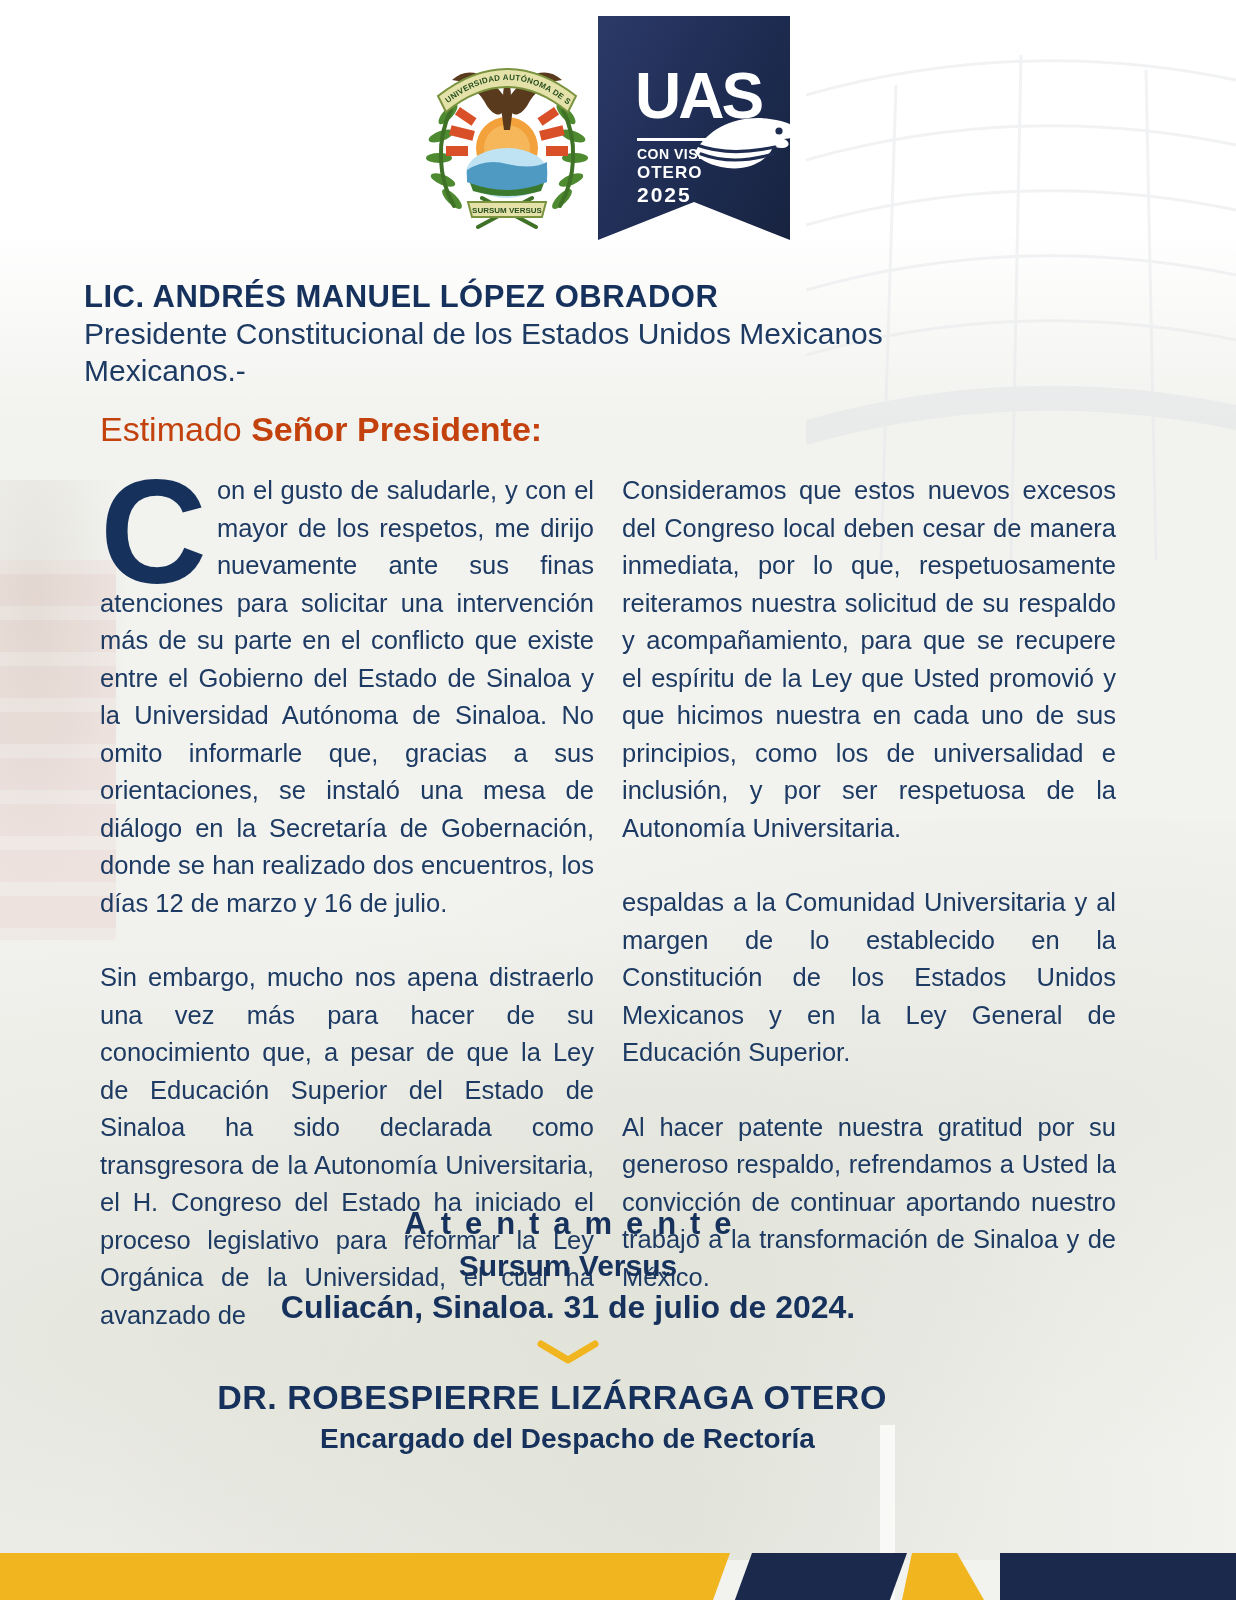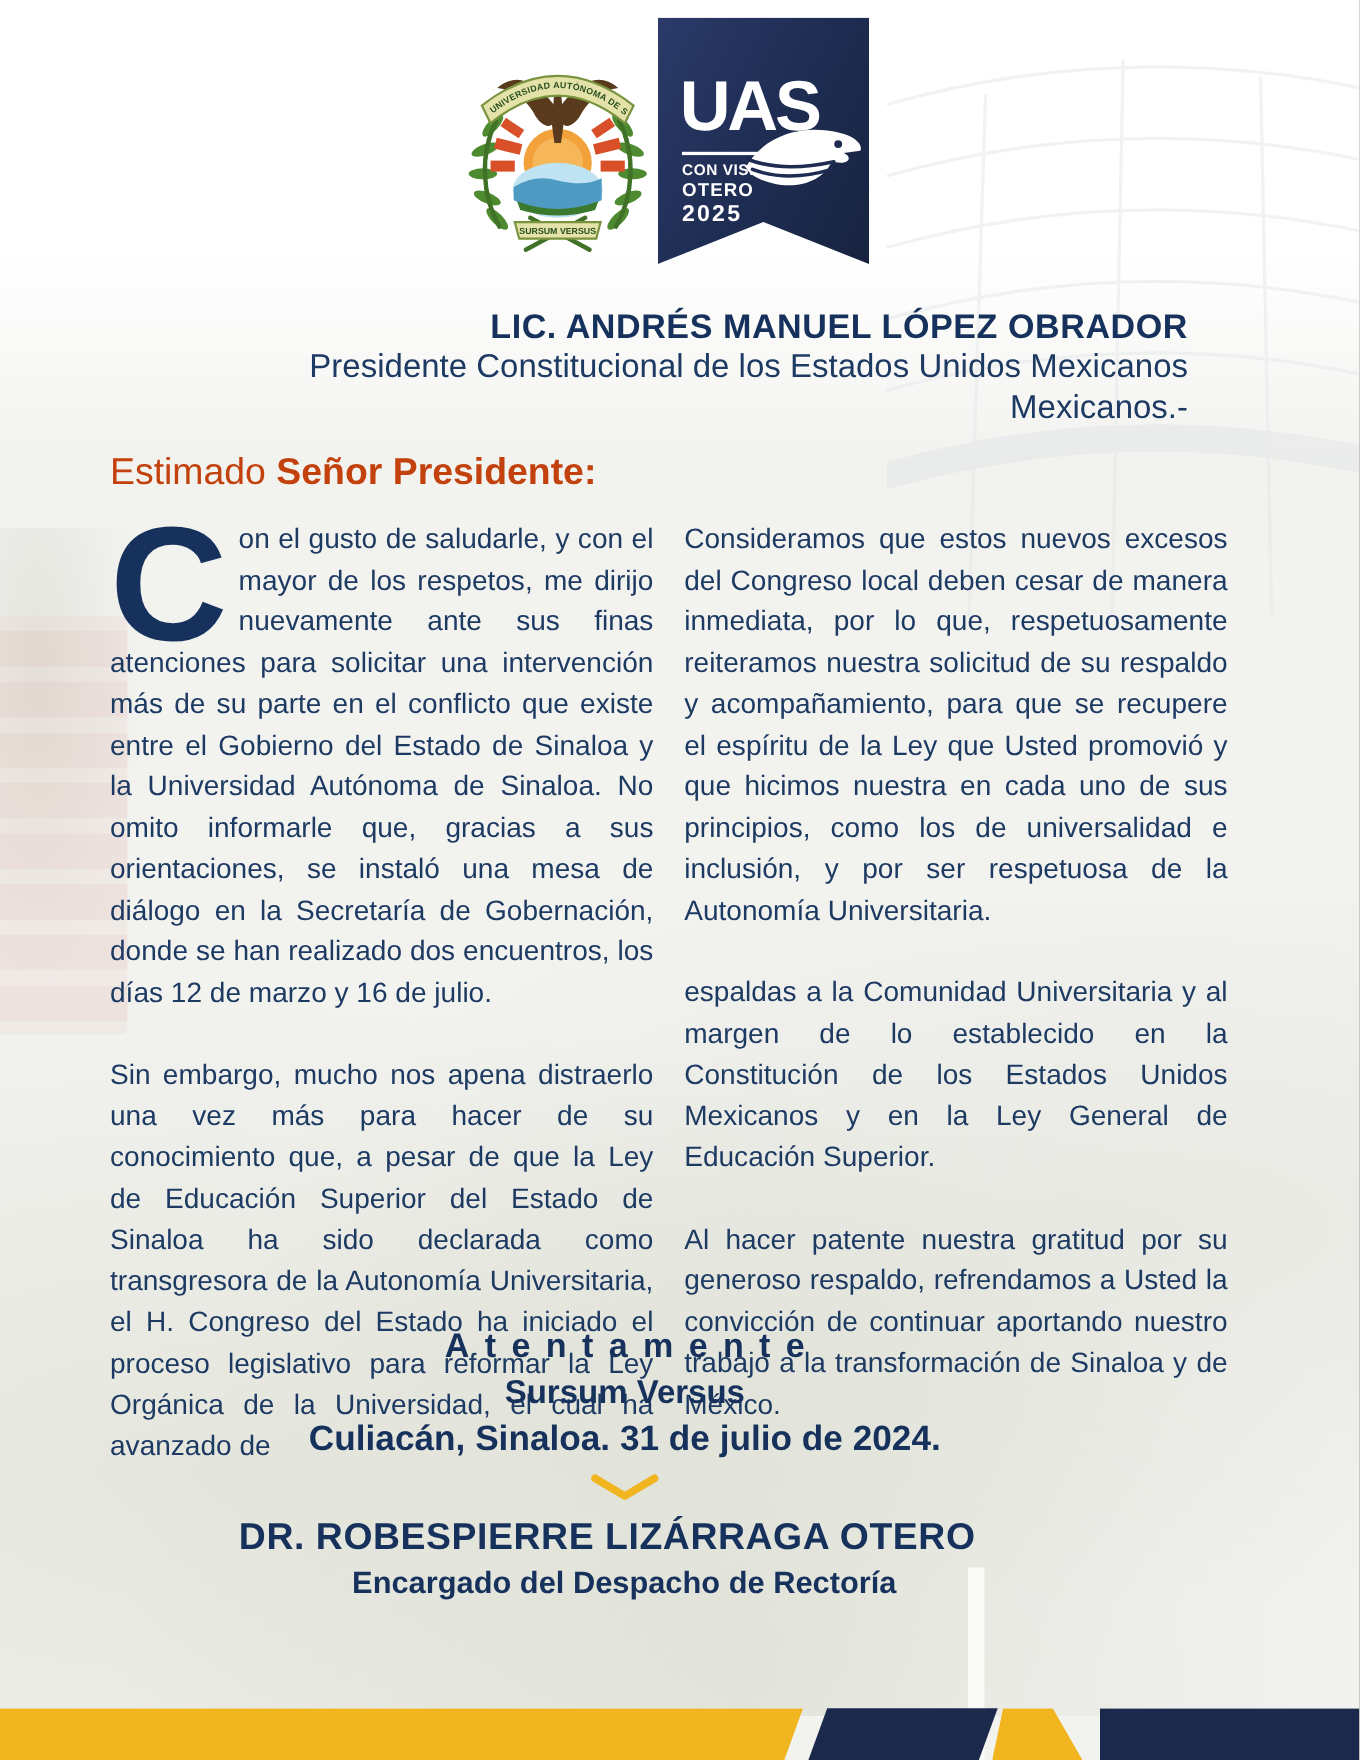--- a/index.html
+++ b/index.html
@@ -33,31 +33,31 @@
       radial-gradient(ellipse at 55% 95%, rgba(160,170,135,.16), rgba(160,170,135,0) 60%);}
   .bg-flagpole{position:absolute;left:880px;top:1425px;width:15px;height:175px;background:#fbfbf9;opacity:.9;}
 
   
   .crest{position:absolute;left:424px;top:36px;width:166px;height:196px;}
   .pennant{
     position:absolute;left:598px;top:16px;width:192px;height:224px;
     background:linear-gradient(118deg,#2b3a68 0%,#1e2c52 55%,#17233f 100%);
     clip-path:polygon(0 0,100% 0,100% 100%,50% 83%,0 100%);
   }
-  .pennant-inner{position:relative;width:100%;height:100%;}
+  .pennant-inner{position:relative;width:100%;height:100%;margin-left:17px;}
   .uas-logo{position:absolute;left:20px;top:48px;font-size:64px;font-weight:800;
     color:#fff;letter-spacing:-3px;line-height:1;}
   .uas-rule{position:absolute;left:22px;top:122px;width:96px;height:3px;background:#fff;}
   .uas-tag1{position:absolute;left:22px;top:130px;font-size:14px;font-weight:700;color:#fff;letter-spacing:.5px;}
   .uas-tag2{position:absolute;left:22px;top:147px;font-size:17px;font-weight:700;color:#fff;letter-spacing:1px;}
   .uas-tag3{position:absolute;left:22px;top:167px;font-size:21px;font-weight:700;color:#fff;letter-spacing:2px;}
   .pennant-eagle{position:absolute;right:-8px;top:88px;width:126px;height:84px;}
 
   
-  .addressee{position:absolute;left:100px;top:278px;width:980px;line-height:37px;text-align:right;}
+  .addressee{position:absolute;left:84px;top:278px;width:980px;line-height:37px;}
   .addr-name{font-size:31px;font-weight:800;color:#15315c;letter-spacing:.5px;}
   .addr-title{font-size:30px;font-weight:400;color:#1d3a63;}
   .addr-present{font-size:30px;font-weight:400;color:#1d3a63;}
 
   .greeting{position:absolute;left:100px;top:410px;font-size:34px;color:#c2410c;}
   .greeting .em{font-weight:800;}
 
   
   .cols{position:absolute;left:100px;top:472px;width:1016px;}
   .col{position:absolute;top:0;width:494px;font-size:25.5px;line-height:37.5px;

